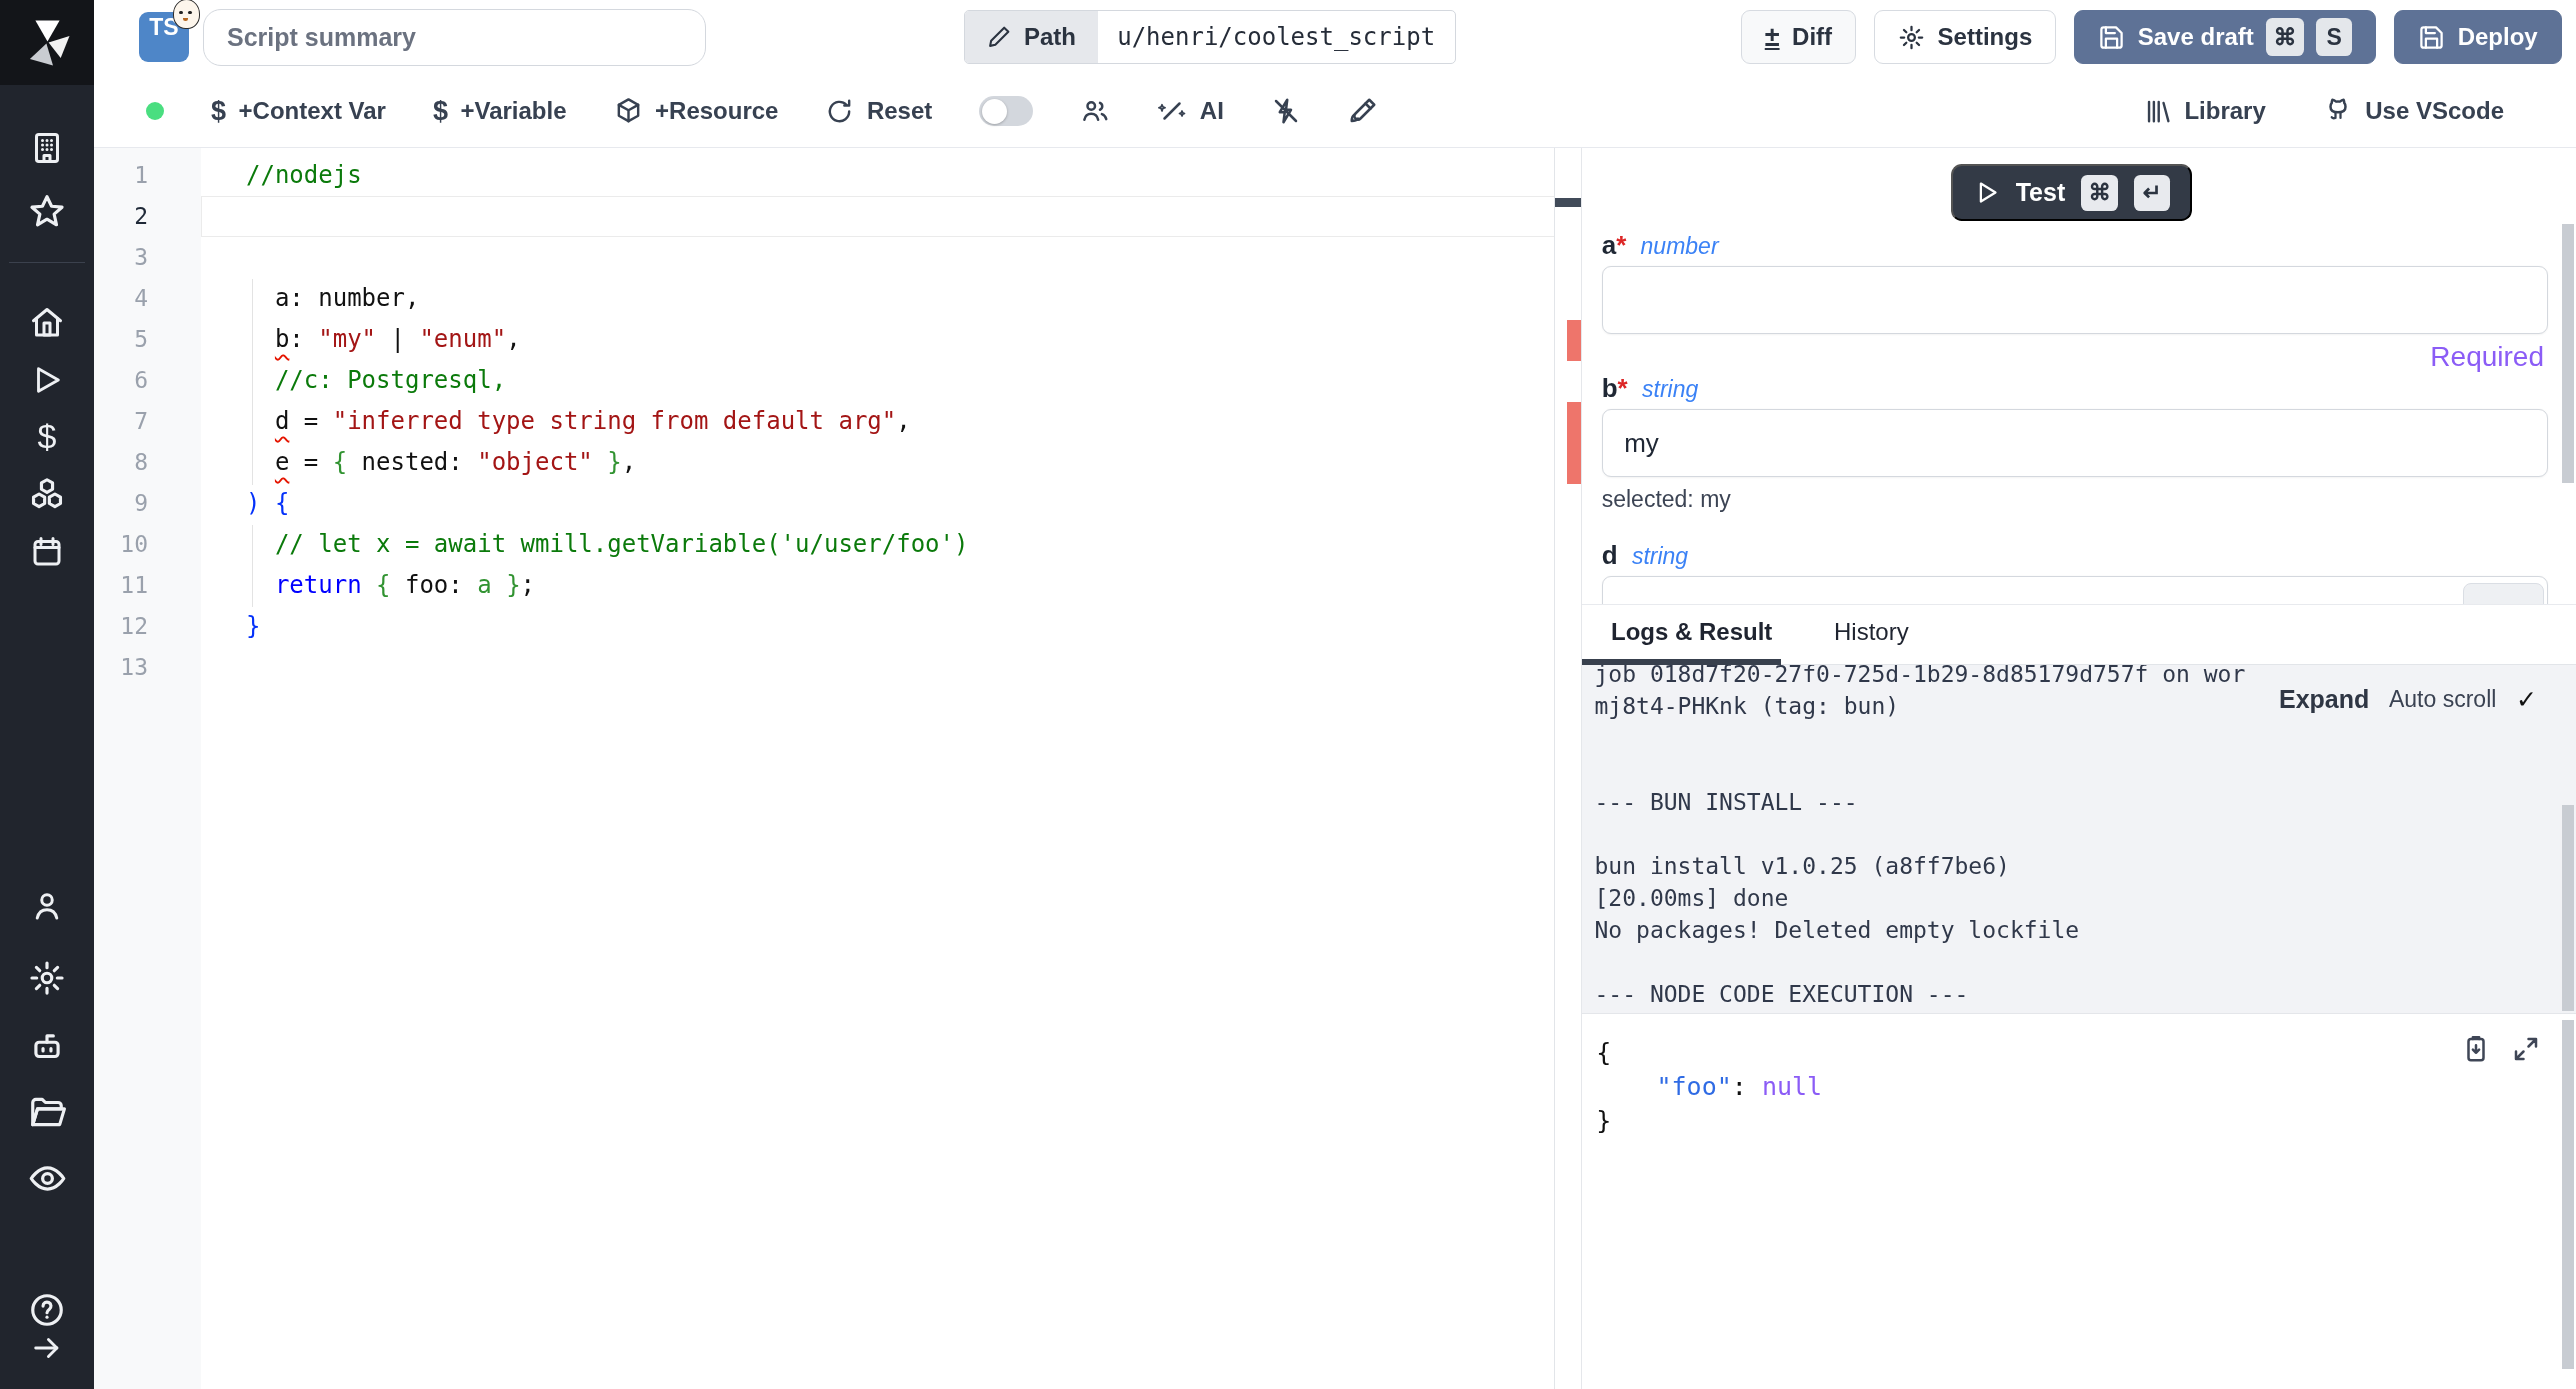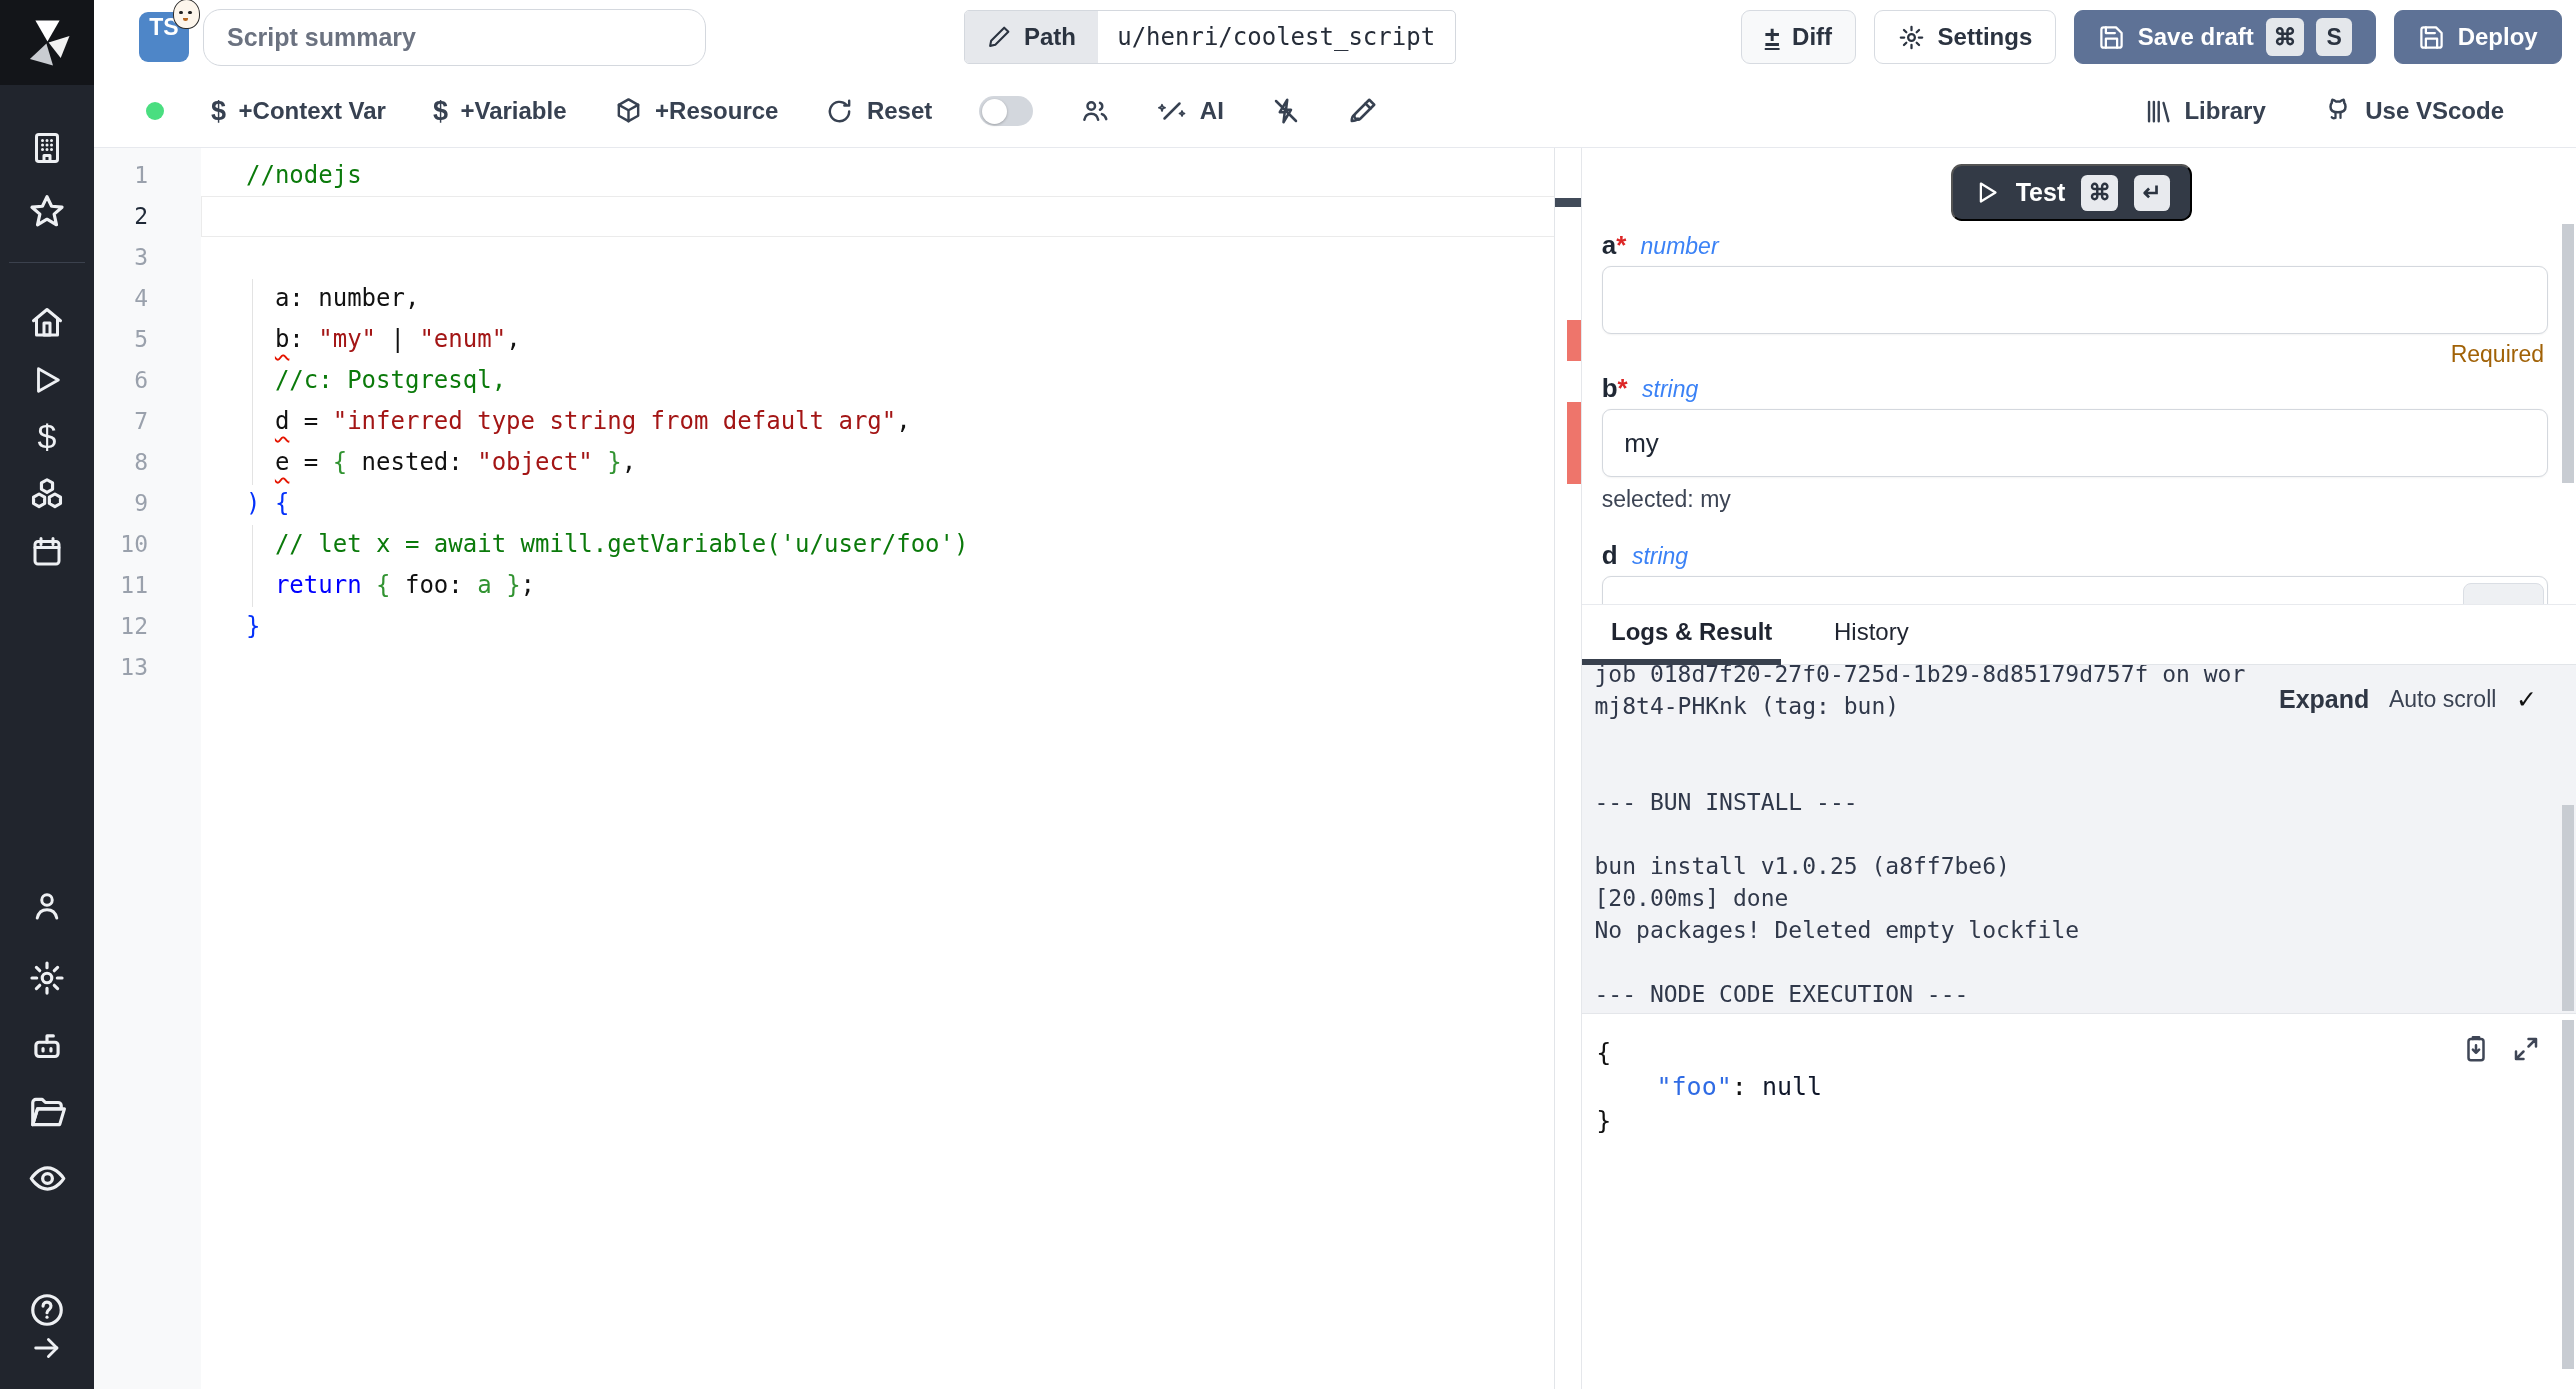--- a/index.html
+++ b/index.html
@@ -68,36 +68,36 @@
 
   
   .panel { position:absolute; left:1581px; top:148px; width:995px; height:1241px; background:#fff; border-left:0.9px solid #e5e7eb; }
   .test-btn { position:absolute; left:369px; top:16px; height:57px; background:#333a46; border-radius:10.7px; display:flex; align-items:center; gap:16px; padding:0 19.7px; cursor:pointer; }
   .test-btn .lbl { color:#fff; font-size:25px; font-weight:600; }
   .test-btn .kbd { background:#e8eaee; height:36px; min-width:36px; font-size:22.4px; }
   .field-label { position:absolute; left:19.7px; font-size:26px; font-weight:700; color:#1f2734; }
   .field-label .req { color:#dc2626; }
   .field-type { font-style:italic; font-weight:400; font-size:23px; color:#3b82f6; margin-left:14.3px; }
   .input { position:absolute; left:19.7px; width:946px; height:68px; border:1.8px solid #d4d8de; border-radius:9px; background:#fff; box-shadow:0 0.9px 1.8px rgba(0,0,0,.05); font-size:26px; color:#1f2734; padding:0 21.5px; font-family:"Liberation Sans",sans-serif; }
-  .helper-req { position:absolute; right:32px; font-size:23px; color:#a16207; }
+  .helper-req { position:absolute; right:32px; font-size:28px; color:#8b5cf6; }
   .helper-sel { position:absolute; left:19.7px; font-size:23px; color:#3c4454; }
   .d-inner-btn { position:absolute; left:881px; top:435px; width:81px; height:39px; background:#eef0f3; border:0.9px solid #dadee4; border-radius:8px; }
   .tabbar { position:absolute; left:0; top:456px; width:995px; height:61px; background:#fff; border-top:0.9px solid #e8eaee; border-bottom:1.8px solid #e2e5e9; }
   .tab { position:absolute; top:12.5px; font-size:24px; color:#1f2430; cursor:pointer; }
   .tab-underline { position:absolute; left:0; bottom:-1.8px; width:199px; height:7.2px; background:#38404d; }
   .logs { position:absolute; left:0; top:517px; width:995px; height:348px; background:#f2f3f6; overflow:hidden; }
   .logs pre { margin:-7.2px 0 0 12.5px; font-family:"DejaVu Sans Mono",monospace; font-size:23px; line-height:32px; color:#30384a; }
   .logs-controls { position:absolute; top:537px; right:39px; display:flex; align-items:center; gap:19.7px; }
   .lc-expand { font-size:25px; font-weight:700; color:#2f3644; cursor:pointer; }
   .lc-auto { font-size:23px; color:#3a4252; }
   .lc-check { font-size:25px; color:#111; }
   .result { position:absolute; left:0; top:865px; width:995px; height:377px; background:#fff; border-top:0.9px solid #e4e6ea; }
   .result pre { margin:21.5px 0 0 14.3px; font-family:"DejaVu Sans Mono",monospace; font-size:25px; line-height:34px; color:#111; }
   .json-key { color:#2f6be4; }
-  .json-null { color:#0f172a; }
+  .json-null { color:#8b5cf6; }
   .result-icons { position:absolute; top:19.7px; right:36px; display:flex; gap:19.7px; }
   .result-icons svg { stroke:#3f4656; fill:none; stroke-width:2; stroke-linecap:round; stroke-linejoin:round; cursor:pointer; }
 
   
   .sb-thumb { position:absolute; left:2562px; width:11.6px; background:#c8ccd2; }
 </style>
 </head>
 <body>
 
 <div id="root">

